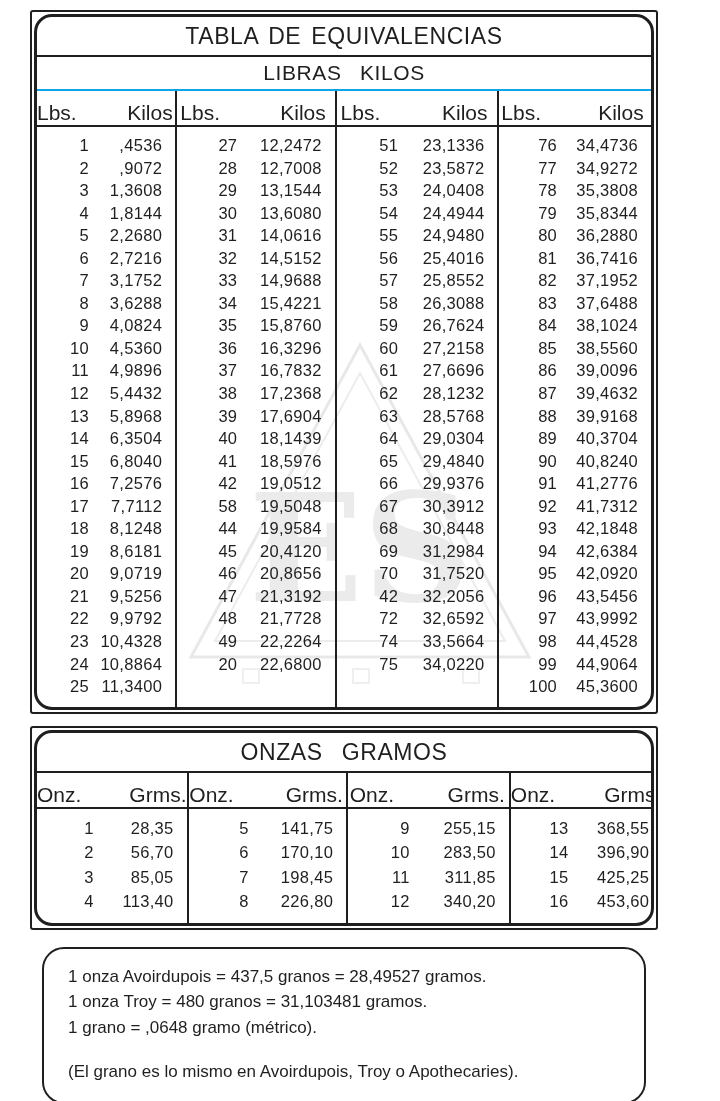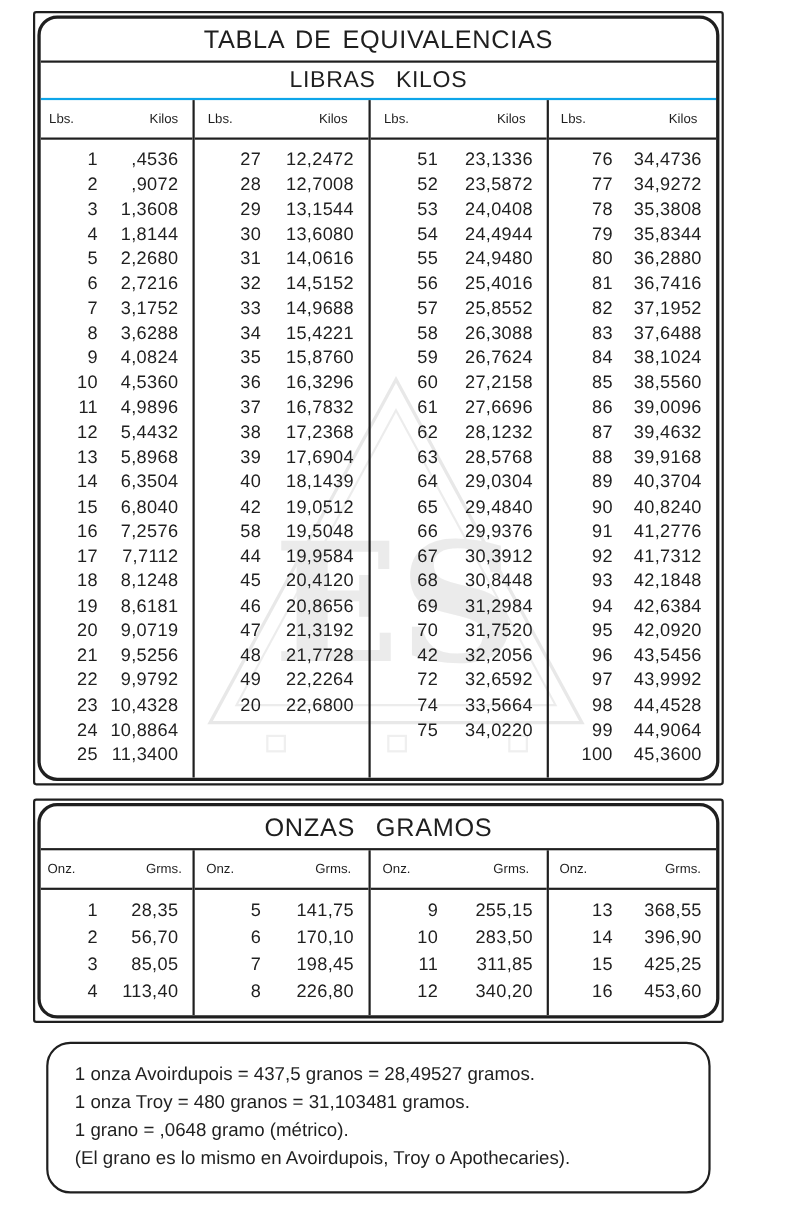--- a/index.html
+++ b/index.html
@@ -51,24 +51,24 @@
   .cols { display: flex; position: relative; z-index: 2; }
   .col { flex: 0 0 25%; }
   .col.w0 { flex-basis: 22.5%; }
   .col.w1 { flex-basis: 26%; }
   .col.w2 { flex-basis: 26.5%; }
   .col.w3 { flex-basis: 25%; }
   .col + .col { border-left: 2px solid #1f1f1f; }
 
   .col-head {
     display: flex;
-    align-items: center;
+    align-items: flex-end;
     height: 36px;
     border-bottom: 2px solid #1f1f1f;
-    font-size: 12px;
+    font-size: 21px;
     gap: 48px;
   }
   .col-head .h-a { width: 42%; text-align: center; }
   .col-head .h-b { width: 58%; text-align: center; }
 
   .rows { padding: 7px 0 9px 0; }
   .row  { display: flex; line-height: 22.55px; font-size: 16.5px; letter-spacing: .3px; }
   .rows.oz .row { line-height: 24.5px; }
   .c-a { width: 42%; text-align: right; padding-right: 6px; }
   .c-b { width: 58%; text-align: right; padding-right: 13px; }
@@ -80,21 +80,21 @@
   .notesbox {
     margin-left: 12px;
     width: 604px;
     border: 2.5px solid #1f1f1f;
     border-radius: 22px;
     padding: 15px 24px 17px 24px;
     font-size: 17px;
     line-height: 25.5px;
     background: #fff;
   }
-  .notesbox .footnote { }
+  .notesbox .footnote { margin-top: 19px; }
 
   
   .watermark {
     position: absolute;
     left: 148px; top: 322px;
     width: 350px; height: 350px;
     z-index: 1;
     opacity: .55;
     pointer-events: none;
   }
@@ -283,20 +283,24 @@
               </div>
               <div class="row">
                 <span class="c-a">39</span>
                 <span class="c-b">17,6904</span>
               </div>
               <div class="row">
                 <span class="c-a">40</span>
                 <span class="c-b">18,1439</span>
               </div>
               <div class="row">
+                <span class="c-a">41</span>
+                <span class="c-b">18,5976</span>
+              </div>
+              <div class="row">
                 <span class="c-a">42</span>
                 <span class="c-b">19,0512</span>
               </div>
               <div class="row">
                 <span class="c-a">58</span>
                 <span class="c-b">19,5048</span>
               </div>
               <div class="row">
                 <span class="c-a">44</span>
                 <span class="c-b">19,9584</span>

